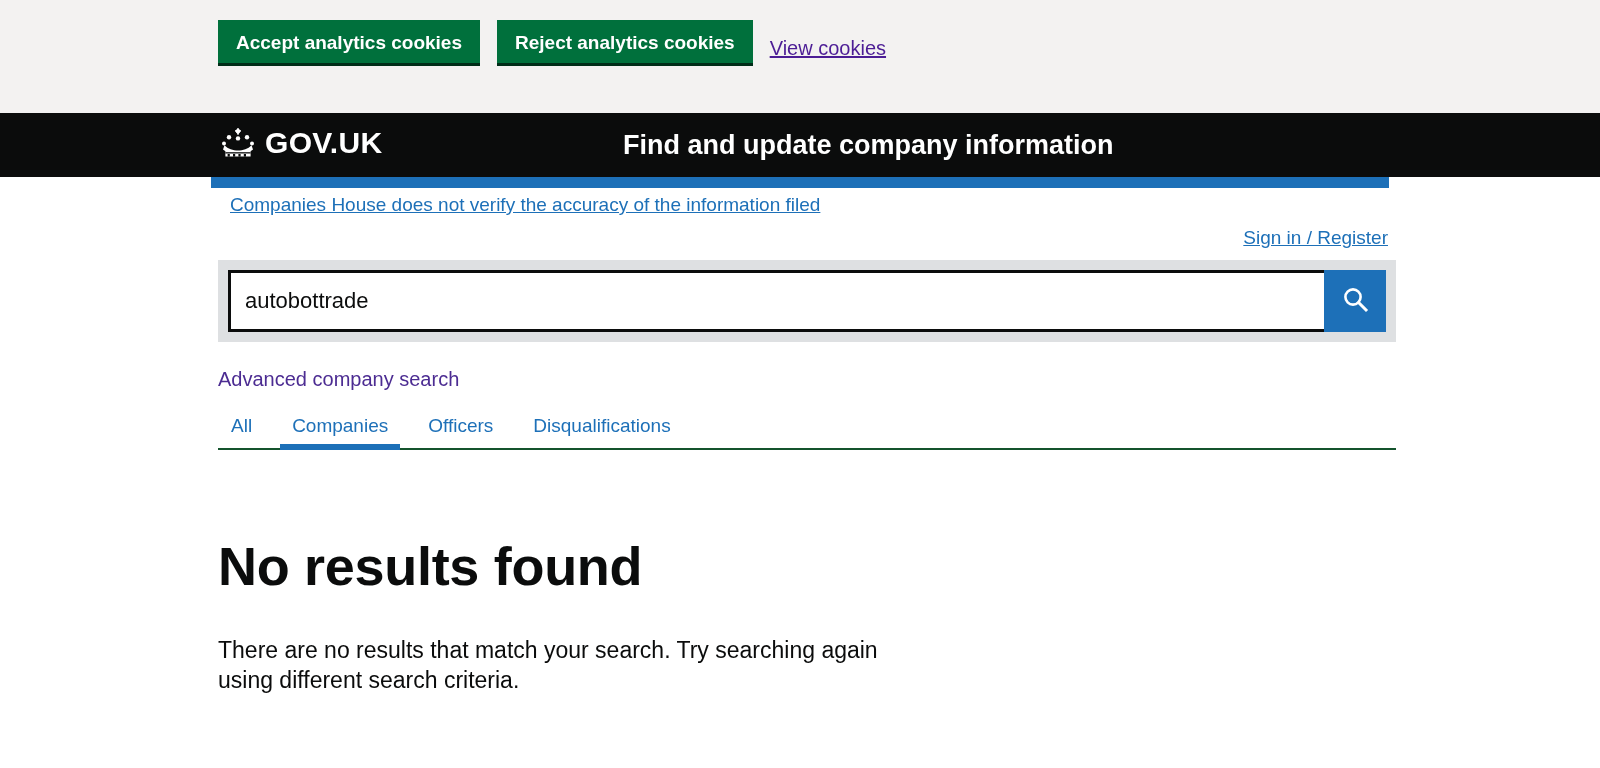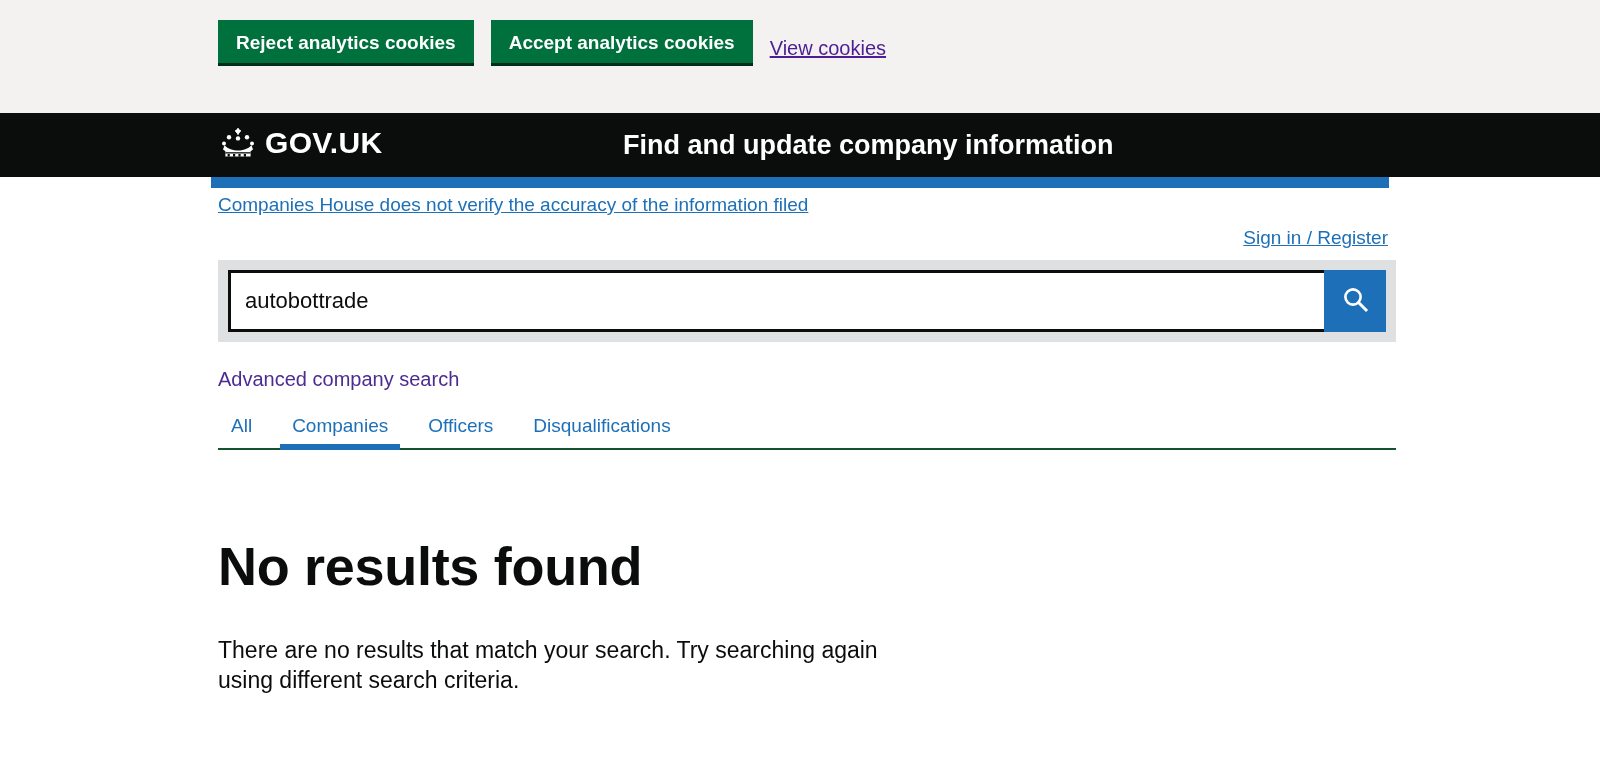--- a/index.html
+++ b/index.html
@@ -138,20 +138,21 @@
     box-sizing: border-box;
     position: relative;
   }
   .phase-link {
     display: inline-block;
     margin-top: 6px;
     font-size: 19px;
     color: #1d70b8;
     text-decoration: underline;
     cursor: pointer;
+    margin-left: 12px;
   }
   .signin-row {
     text-align: right;
     margin-top: 11px;
     padding-right: 1px;
   }
   .signin-link {
     font-size: 19px;
     color: #1d70b8;
     text-decoration: underline;
@@ -253,22 +254,22 @@
     max-width: 700px;
   }
 </style>
 </head>
 <body>
 
 <div class="cookie-banner">
   <div class="cookie-inner">
     <span class="cookie-clip-text"></span>
     <div class="cookie-actions">
+      <button class="govuk-button">Accept analytics cookies</button>
       <button class="govuk-button">Reject analytics cookies</button>
-      <button class="govuk-button">Accept analytics cookies</button>
       <a class="link cookie-link">View cookies</a>
     </div>
   </div>
 </div>
 
 <div class="gov-header">
   <div class="gov-header-inner">
     <a class="brand">
       <span>
         <svg class="crown" width="40" height="32" viewBox="0 0 36 32" fill="#ffffff" aria-hidden="true">

